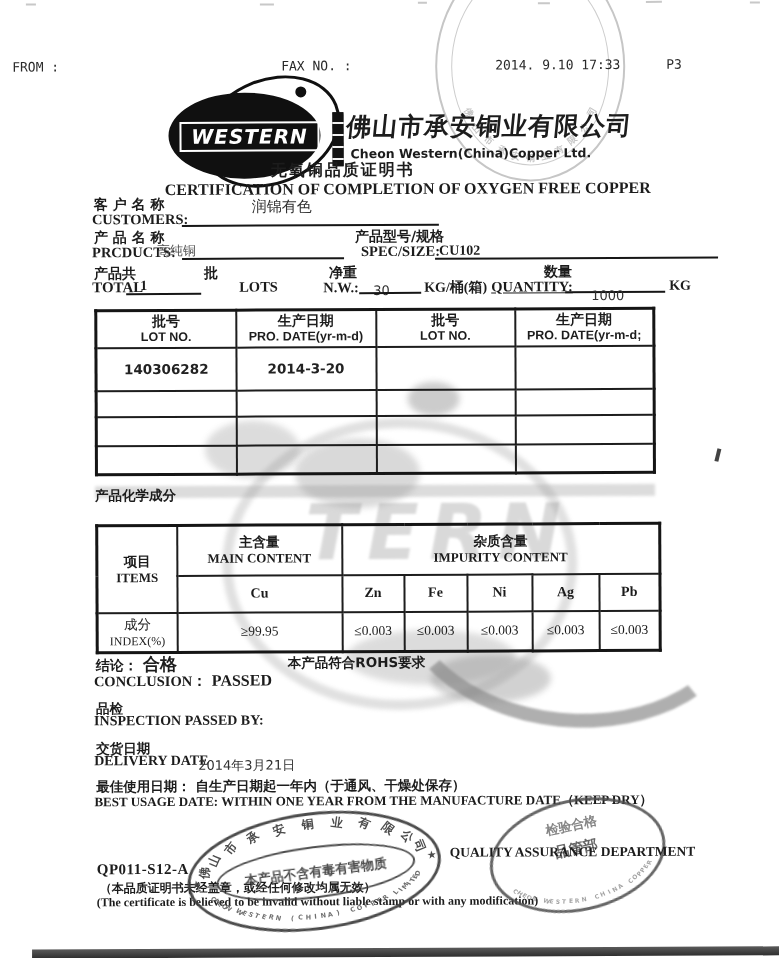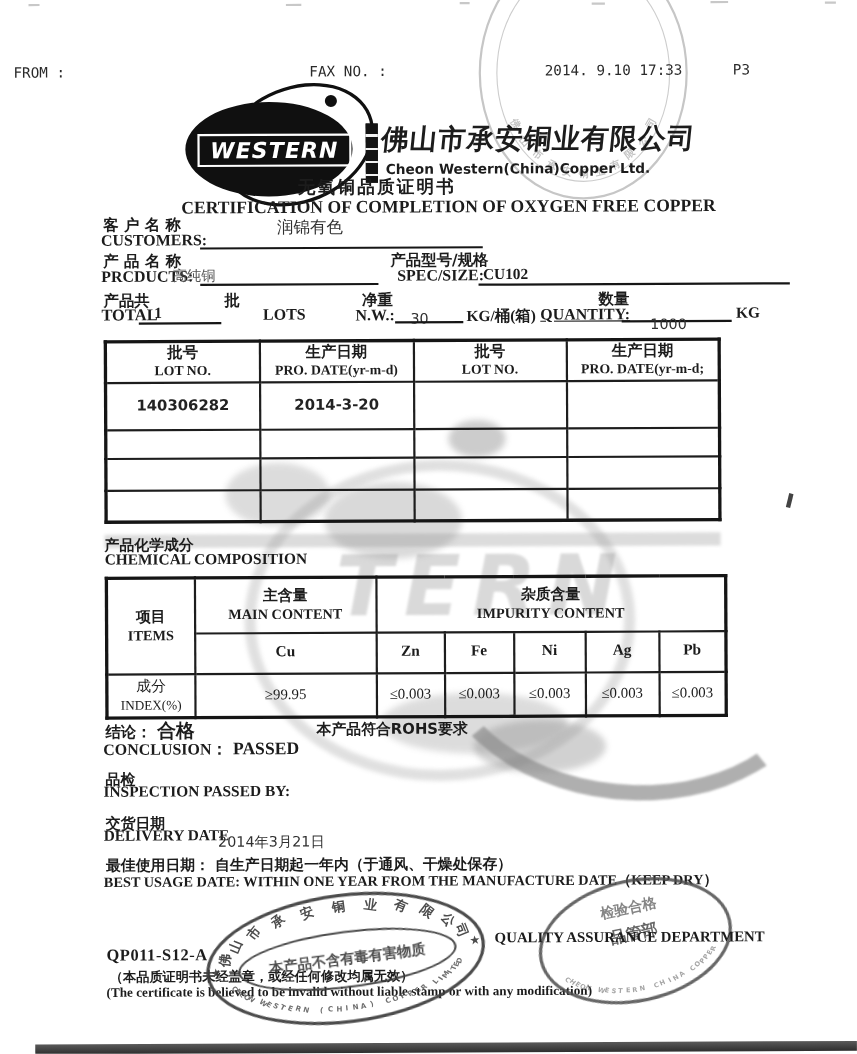--- a/index.html
+++ b/index.html
@@ -12,21 +12,21 @@
   .mono{font-family:"DejaVu Sans Mono",monospace;color:#2a2a2a;}
   .hand{font-family:"DejaVu Sans",sans-serif;color:#303030;}
   .ul{position:absolute;height:2px;background:#161616;}
   .speck{position:absolute;background:#9a9a9a;opacity:.55;}
   
   table{border-collapse:collapse;table-layout:fixed;background:transparent;}
   .lot-table{position:absolute;left:95px;top:308px;width:558px;}
   .lot-table td,.lot-table th{border:2px solid #1d1d1d;text-align:center;vertical-align:middle;padding:0;background:transparent;}
   .lot-table{border:3px solid #151515;}
   .lot-th-cn{font-size:14px;line-height:17px;display:block;}
-  .lot-th-en{font-size:12.5px;line-height:15px;display:block;font-family:Liberation Serif, serif;text-align:center;}
+  .lot-th-en{font-size:12.5px;line-height:15px;display:block;font-family:Liberation Sans, sans-serif;text-align:center;}
   .lot-val{font-size:13.5px;font-weight:600;color:#222;}
   .chem-table{position:absolute;left:95px;top:523px;width:563px;border:3px solid #151515;}
   .chem-table td,.chem-table th{border:2px solid #1d1d1d;text-align:center;vertical-align:middle;padding:0;background:transparent;}
   .chem-cn{font-size:13.5px;line-height:17px;display:block;}
   .chem-en{font-size:13px;line-height:16px;display:block;font-family:"Liberation Serif",serif;}
   .chem-el{font-size:14px;font-family:"Liberation Serif",serif;font-weight:bold;}
   .chem-v{font-size:13.5px;font-family:"Liberation Serif",serif;font-weight:normal;}
   
   .logo-blob{position:absolute;left:170px;top:92px;width:152px;height:86px;background:#101010;border-radius:50%;}
   .logo-orbit{position:absolute;left:200px;top:78px;width:138px;height:100px;border:3px solid #101010;border-radius:50%;transform:rotate(-22deg);}
@@ -194,21 +194,20 @@
     <tr style="height:29px;">
       <td></td>
       <td></td>
       <td></td>
       <td></td>
     </tr>
   </tbody>
     </table>
 
   <div class="abs cn z2" style="left:95px;top:486px;font-size:13.5px;">产品化学成分</div>
-  <div class="abs en z2" style="left:95px;top:501px;font-size:14px;">CHEMICAL COMPOSITION</div>
 
   <table class="chem-table z2">
     <colgroup>
         <col style="width:80px">
         <col style="width:165px">
         <col style="width:62px">
         <col style="width:63px">
         <col style="width:65px">
         <col style="width:67px">
         <col style="width:61px">

